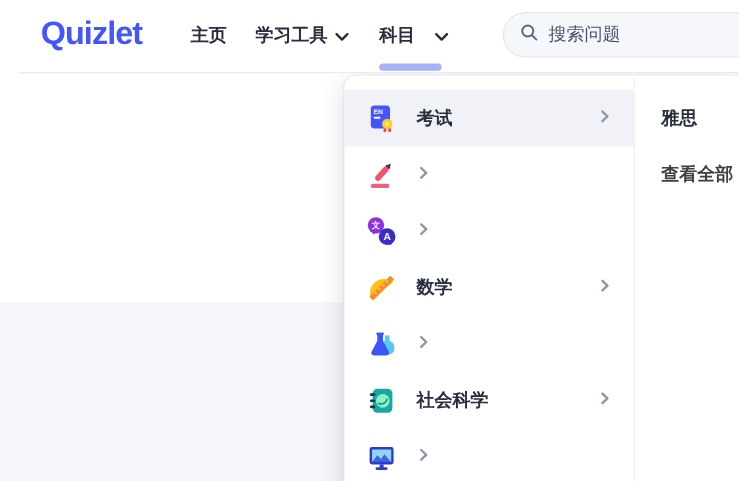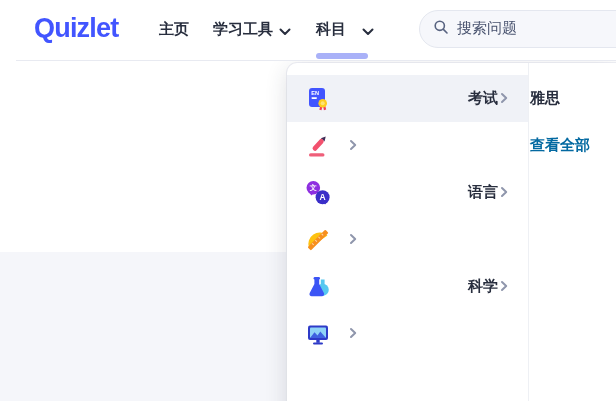--- a/index.html
+++ b/index.html
@@ -14,35 +14,35 @@
   .navbar { position: absolute; left: 16px; top: 0; width: 616px; height: 61px; background: #ffffff; border-bottom: 1px solid #e8eaf1; z-index: 6; }
   .logo { position: absolute; left: 18px; top: 13px; font-size: 27px; font-weight: bold; letter-spacing: -0.8px; color: #4255ff; cursor: pointer; }
   .nav-item { position: absolute; top: 20px; display: flex; align-items: flex-start; gap: 6px; font-size: 15px; font-weight: bold; color: #282e3e; cursor: pointer; }
   .nav-item .chev-down { display: inline-block; margin-top: 2px; }
   .nav-home { left: 143px; }
   .nav-tools { left: 197px; }
   .nav-subjects { left: 300px; gap: 16px; }
   .active-indicator { position: absolute; left: 300px; top: 53px; width: 52px; height: 6px; border-radius: 3px; background: #a9b1f8; }
 
   .searchbox { position: absolute; left: 403px; top: 10px; width: 232px; height: 38px; border-radius: 19px; background: #f6f7fb; border: 1px solid #e4e7ef; display: flex; align-items: center; padding-left: 13px; }
-  .searchbox input { border: none; outline: none; background: transparent; font-size: 15px; margin-left: 8px; width: 160px; color: #0f766e; font-family: Liberation Mono, monospace; }
+  .searchbox input { border: none; outline: none; background: transparent; font-size: 15px; margin-left: 8px; width: 160px; color: #0f766e; font-family: Liberation Serif, serif; }
   .searchbox input::placeholder { color: #49536f; opacity: 1; }
 
   
   .flyout { position: absolute; left: 287px; top: 63px; width: 329px; height: 360px; background: #ffffff; border-radius: 10px 0 0 0; box-shadow: 0 6px 22px rgba(40,46,62,0.16), 0 0 0 1px #f0f1f6; display: flex; z-index: 5; }
   .menu-col { width: 241px; padding-top: 12px; }
-  .menu-row { height: 47px; display: flex; align-items: center; padding: 17px 18px; cursor: pointer; text-align: right; }
+  .menu-row { height: 47px; display: flex; align-items: center; padding: 17px 18px; cursor: pointer; }
   .menu-row.hovered { background: #f0f2f7; }
   .menu-icon { width: 26px; height: 26px; margin-right: 16px; flex: none; }
   .menu-label { flex: 1; font-size: 15px; font-weight: bold; color: #282e3e; }
   .chev-right { flex: none; margin-top: 1px; }
 
   .submenu-col { width: 88px; border-left: 1px solid #eef0f4; padding-top: 12px; }
-  .submenu-row { height: 47px; display: flex; align-items: center; padding-left: 1px; font-size: 15px; font-weight: bold; color: #282e3e; cursor: pointer; white-space: nowrap; }
-  .submenu-row.muted { color: #0369a1; }
+  .submenu-row { height: 47px; display: flex; align-items: center; padding-left: 22px; font-size: 15px; font-weight: bold; color: #282e3e; cursor: pointer; white-space: nowrap; }
+  .submenu-row.muted { color: #404040; }
 </style>
 </head>
 <body>
 
 <div class="page">
   <div class="lower-band"></div>
 
   <div class="navbar">
     <div class="logo">Quizlet</div>
 
@@ -125,65 +125,82 @@
         <span class="menu-icon">
           <svg width="26" height="26" viewBox="0 0 26 26">
             <circle cx="8.3" cy="7.8" r="6.8" fill="#8e2fe0"></circle>
             <polygon points="4,12.5 6.5,15.5 9,12.8" fill="#8e2fe0"></polygon>
             <text x="8.3" y="10.4" font-size="7" font-weight="bold" fill="#ffffff" text-anchor="middle" font-family="DejaVu Sans, sans-serif">文</text>
             <circle cx="17.6" cy="17.2" r="7" fill="#3a2ec8"></circle>
             <polygon points="22.5,21.8 20,24.5 18,21.5" fill="#3a2ec8"></polygon>
             <text x="17.6" y="20.2" font-size="8.5" font-weight="bold" fill="#ffffff" text-anchor="middle" font-family="Liberation Sans, sans-serif">A</text>
           </svg>
         </span>
-        <span class="menu-label">语言</span>
         <span class="chev-right">
           <svg width="12" height="12" viewBox="0 0 12 12">
               <path d="M4 2 L8.2 6 L4 10" fill="none" stroke="#8f96ac" stroke-width="2" stroke-linecap="round" stroke-linejoin="round"></path>
             </svg>
         </span>
       </div>
 
       <div class="menu-row">
         <span class="menu-icon">
           <svg width="26" height="26" viewBox="0 0 26 26">
             <path d="M4 21 A 11.5 11.5 0 0 1 22.5 8.5 L 4 21 Z" fill="#fdc211"></path>
             <g transform="rotate(45 13 13)">
               <rect x="10.8" y="0.5" width="4.6" height="25" rx="1" fill="#f78f1e"></rect>
               <rect x="11.2" y="5.5" width="2.2" height="1" fill="#ffd9a8"></rect>
               <rect x="11.2" y="10" width="2.2" height="1" fill="#ffd9a8"></rect>
               <rect x="11.2" y="14.5" width="2.2" height="1" fill="#ffd9a8"></rect>
               <rect x="11.2" y="19" width="2.2" height="1" fill="#ffd9a8"></rect>
             </g>
           </svg>
         </span>
+        <span class="menu-label">数学</span>
         <span class="chev-right">
           <svg width="12" height="12" viewBox="0 0 12 12">
               <path d="M4 2 L8.2 6 L4 10" fill="none" stroke="#8f96ac" stroke-width="2" stroke-linecap="round" stroke-linejoin="round"></path>
             </svg>
         </span>
       </div>
 
       <div class="menu-row">
         <span class="menu-icon">
           <svg width="26" height="26" viewBox="0 0 26 26">
             <rect x="15.8" y="5.5" width="3.8" height="6" fill="#56c8f0"></rect>
             <circle cx="17.7" cy="15.8" r="6.1" fill="#56c8f0"></circle>
             <rect x="8.6" y="3" width="6.4" height="2.4" rx="1.2" fill="#3c55f5"></rect>
             <path d="M9.4 4.5 h4.8 v5.6 l4.7 8.8 c0.8 1.5 -0.3 3.3 -2 3.3 H6.7 c-1.7 0 -2.8 -1.8 -2 -3.3 l4.7 -8.8 z" fill="#3c55f5"></path>
           </svg>
         </span>
-        <span class="menu-label">科学</span>
-        <span class="chev-right">
-          <svg width="12" height="12" viewBox="0 0 12 12">
-              <path d="M4 2 L8.2 6 L4 10" fill="none" stroke="#8f96ac" stroke-width="2" stroke-linecap="round" stroke-linejoin="round"></path>
-            </svg>
-        </span>
-      </div>
-
+        <span class="chev-right">
+          <svg width="12" height="12" viewBox="0 0 12 12">
+              <path d="M4 2 L8.2 6 L4 10" fill="none" stroke="#8f96ac" stroke-width="2" stroke-linecap="round" stroke-linejoin="round"></path>
+            </svg>
+        </span>
+      </div>
+
+      <div class="menu-row">
+        <span class="menu-icon">
+          <svg width="26" height="26" viewBox="0 0 26 26">
+            <rect x="5.5" y="3" width="16.5" height="20" rx="4" fill="#18a99e"></rect>
+            <rect x="3.2" y="6.8" width="4.6" height="2.2" rx="1.1" fill="#123a46"></rect>
+            <rect x="3.2" y="11.9" width="4.6" height="2.2" rx="1.1" fill="#123a46"></rect>
+            <rect x="3.2" y="17" width="4.6" height="2.2" rx="1.1" fill="#123a46"></rect>
+            <circle cx="14" cy="13" r="5.7" fill="#8df0c9"></circle>
+            <path d="M10.7 15.2 a5 5 0 0 0 6.8 -3.4" stroke="#17917f" stroke-width="1.4" fill="none" stroke-linecap="round"></path>
+          </svg>
+        </span>
+        <span class="menu-label">社会科学</span>
+        <span class="chev-right">
+          <svg width="12" height="12" viewBox="0 0 12 12">
+              <path d="M4 2 L8.2 6 L4 10" fill="none" stroke="#8f96ac" stroke-width="2" stroke-linecap="round" stroke-linejoin="round"></path>
+            </svg>
+        </span>
+      </div>
 
       <div class="menu-row">
         <span class="menu-icon">
           <svg width="26" height="26" viewBox="0 0 26 26">
             <rect x="3" y="4.5" width="20" height="14.5" rx="2" fill="#2e3bc8"></rect>
             <rect x="5" y="6.5" width="16" height="10.5" rx="0.8" fill="#8fd4f7"></rect>
             <path d="M5 17 L9.5 11.3 L12.5 14.5 L15.3 10.6 L21 17 Z" fill="#3f63e0"></path>
             <rect x="11.3" y="19" width="3.4" height="2.8" fill="#2e3bc8"></rect>
             <rect x="8" y="21.4" width="10" height="2.2" rx="1.1" fill="#2e3bc8"></rect>
           </svg>

